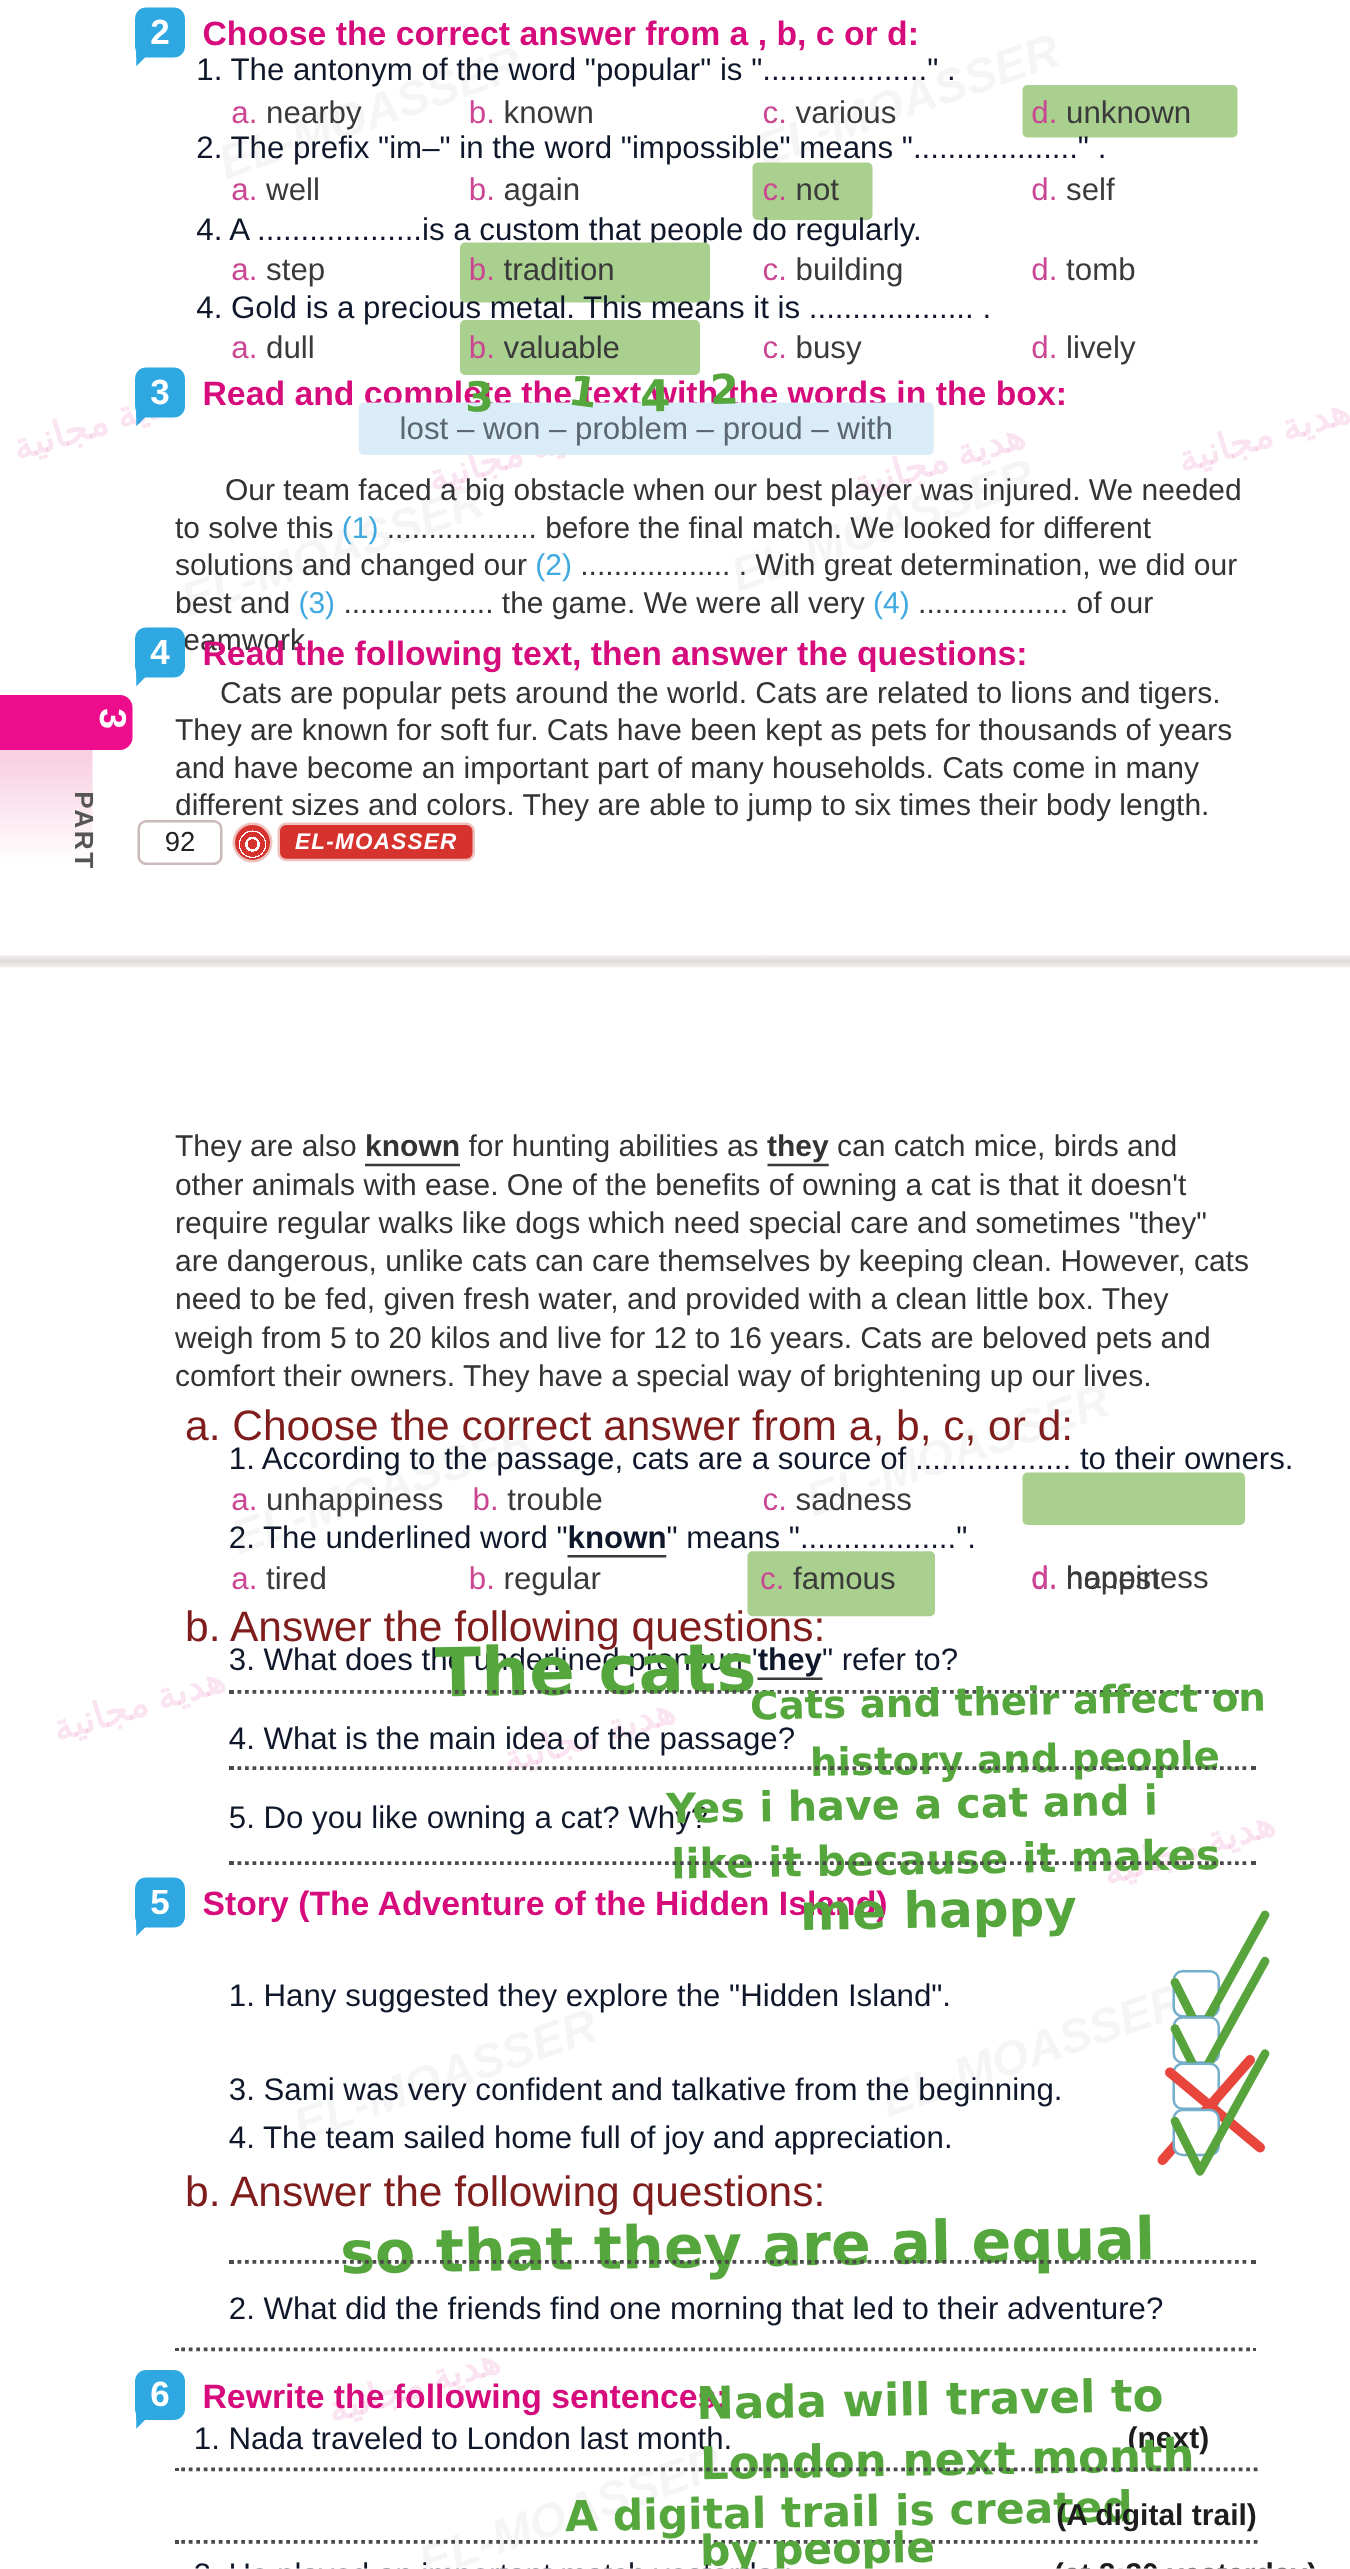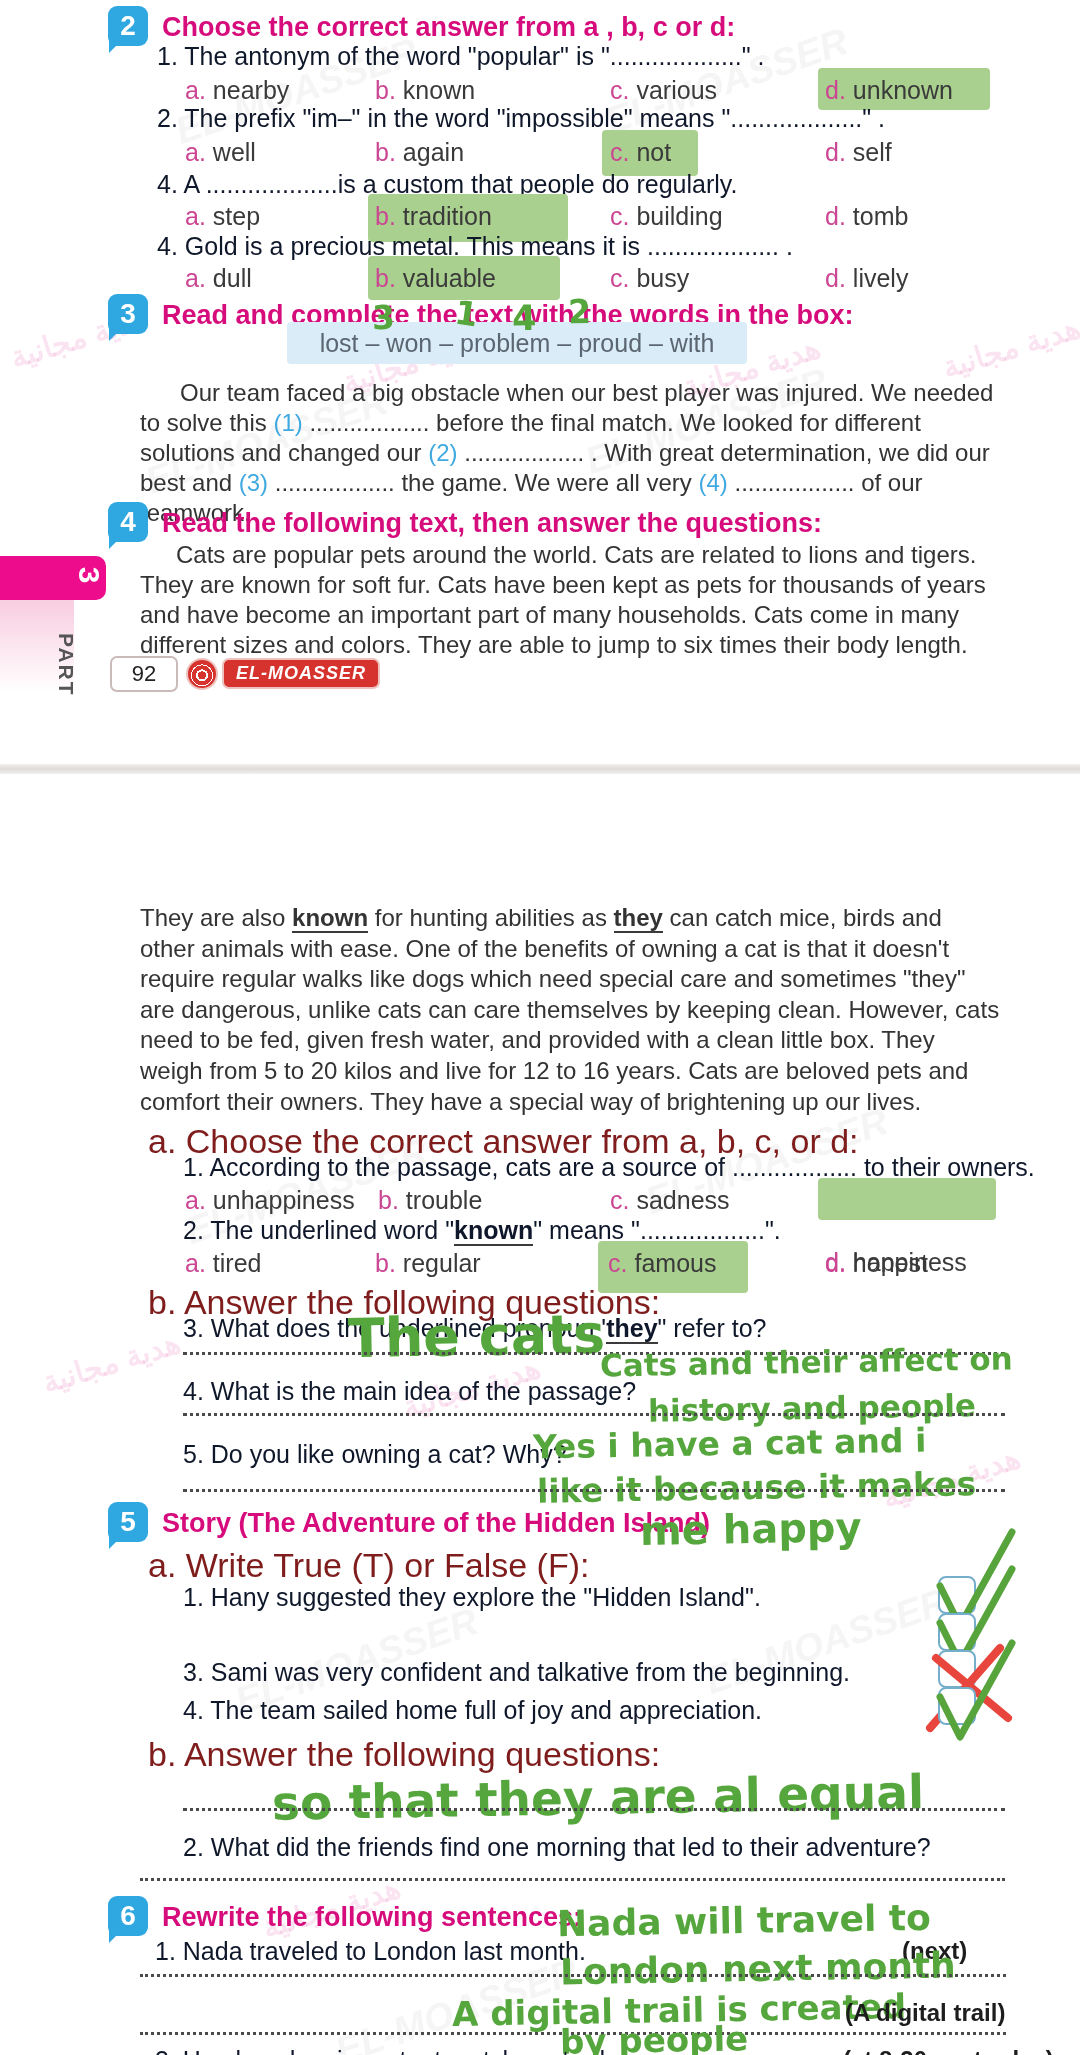--- a/index.html
+++ b/index.html
@@ -172,21 +172,20 @@
 
   <div class="q" style="left:183px;top:1440px">5. Do you like owning a cat? Why?</div>
   <div class="hand" style="left:533px;top:1424px;font-size:33px">Yes i have a cat and i</div>
   <div class="hand" style="left:537px;top:1468px;font-size:33px">like it because it makes</div>
   <div class="dots" style="left:183px;top:1489px;width:822px"></div>
 
   <div class="badge" style="left:108px;top:1502px">5</div>
   <div class="sec-title" style="left:162px;top:1508px">Story (The Adventure of the Hidden Island)</div>
   <div class="hand" style="left:640px;top:1506px;font-size:40px">me happy</div>
 
-  <div class="sub-title" style="left:148px;top:1546px">a. Write True (T) or False (F):</div>
 
   <div class="q" style="left:183px;top:1583px">1. Hany suggested they explore the "Hidden Island".</div>
   <div class="tfbox" style="left:938px;top:1576px"></div>
   <svg class="mark" style="left:926px;top:1522px" width="92" height="112" viewBox="0 0 92 112">
       <polyline points="14,64 34,104 86,10" fill="none" stroke="#57a33c" stroke-width="7" stroke-linecap="round" stroke-linejoin="round"></polyline>
     </svg>
 
   <div class="tfbox" style="left:938px;top:1613px"></div>
   <svg class="mark" style="left:926px;top:1559px" width="92" height="112" viewBox="0 0 92 112">
       <polyline points="14,64 34,104 86,10" fill="none" stroke="#57a33c" stroke-width="7" stroke-linecap="round" stroke-linejoin="round"></polyline>

